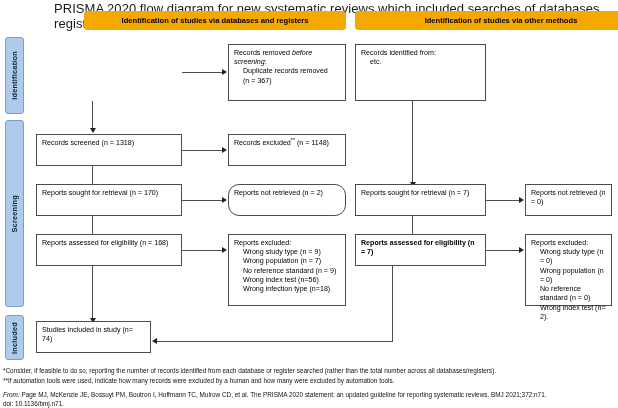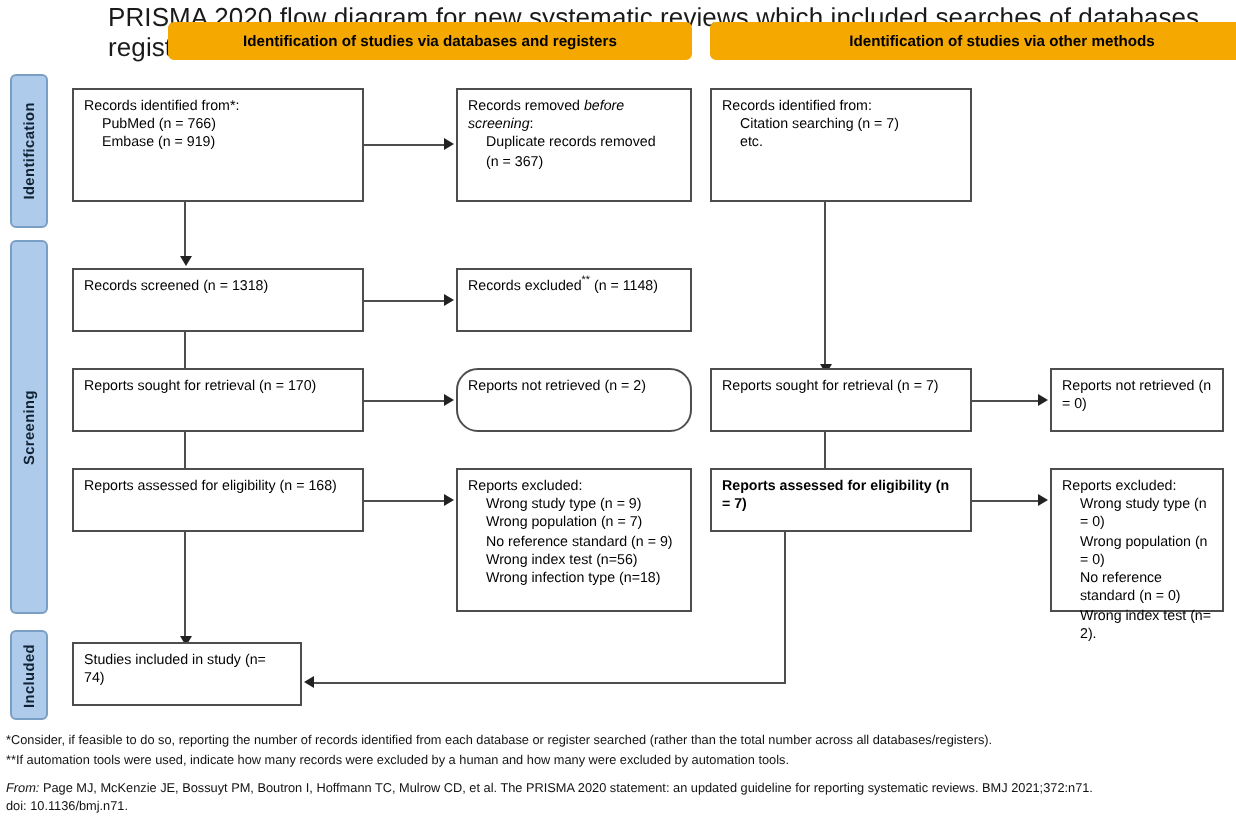--- a/index.html
+++ b/index.html
@@ -71,39 +71,33 @@
   <div class="abs rail" style="left:5px;top:37px;width:19px;height:77px;">
     <span>Identification</span>
   </div>
   <div class="abs rail" style="left:5px;top:120px;width:19px;height:187px;">
     <span>Screening</span>
   </div>
   <div class="abs rail" style="left:5px;top:315px;width:19px;height:45px;">
     <span>Included</span>
   </div>
 
-  <div class="abs box" style="left:36px;top:44px;width:146px;height:57px;">
-    <span>Records identified from*:</span>
-    <span class="ind">PubMed (n = 766)</span>
-    <span class="ind">Embase (n = 919)</span>
-  </div>
 
   <div class="abs ln hl" style="left:182px;top:72px;width:40px;"></div>
   <div class="abs arrow ar-right" style="left:222px;top:69px;"></div>
 
   <div class="abs box" style="left:228px;top:44px;width:118px;height:57px;">
     <span><span>Records removed </span><i>before</i></span>
     <span><i>screening</i><span>:</span></span>
     <span class="ind">Duplicate records removed</span>
     <span class="ind">(n = 367)</span>
   </div>
 
   <div class="abs box" style="left:355px;top:44px;width:131px;height:57px;">
     <span>Records identified from:</span>
-    <span class="ind">Citation searching (n = 7)</span>
     <span class="ind">etc.</span>
   </div>
 
   <div class="abs ln vl" style="left:92px;top:101px;height:27px;"></div>
   <div class="abs arrow ar-down" style="left:90px;top:128px;"></div>
 
   <div class="abs box" style="left:36px;top:134px;width:146px;height:32px;">
     <span>Records screened</span>
     <span>(n = 1318)</span>
   </div>

